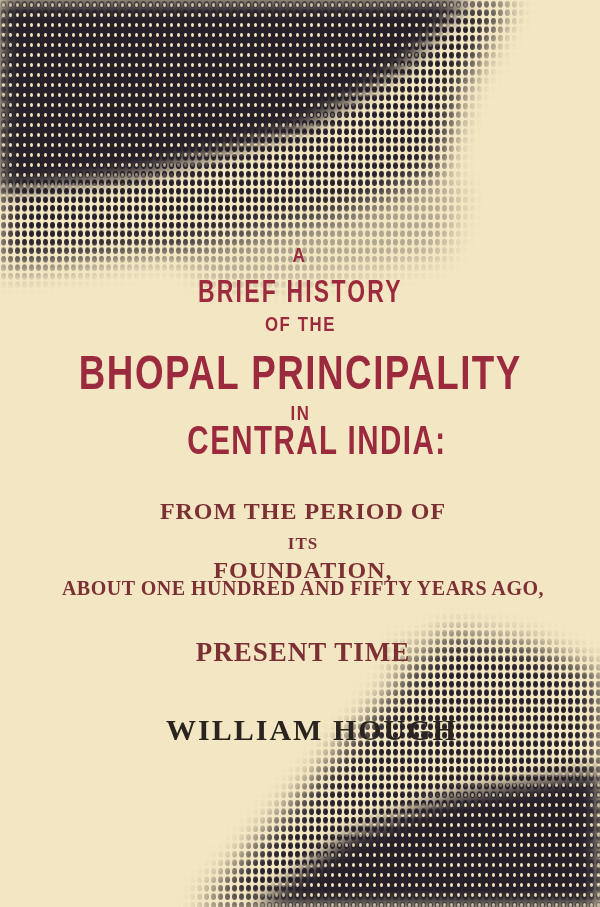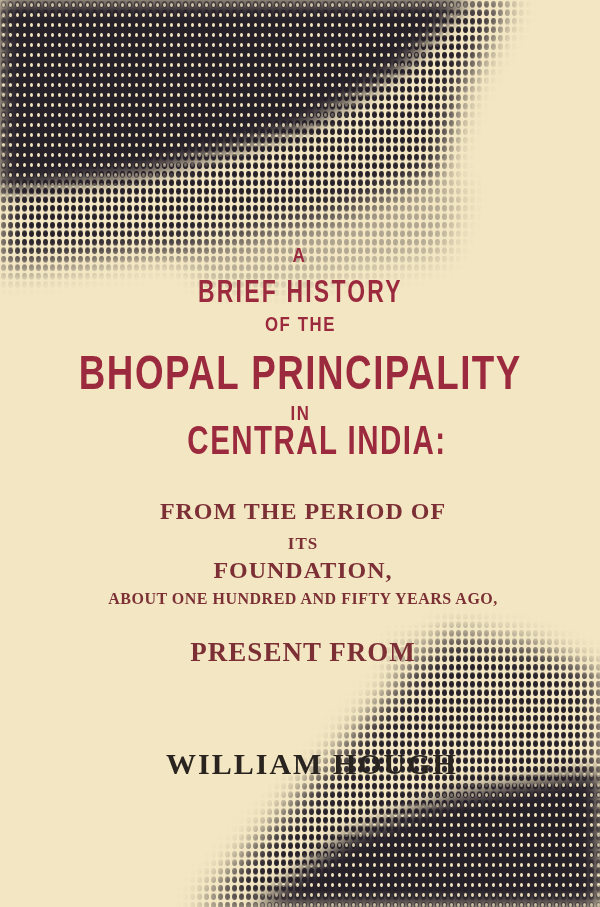--- a/index.html
+++ b/index.html
@@ -28,26 +28,26 @@
   .t-bhopal span  {transform:scaleX(.75);}
   .t-in           {top:402px;font-size:21px;letter-spacing:2px;}
   .t-in span      {transform:scaleX(.80);}
   .t-central      {top:420px;font-size:41px;letter-spacing:2px;margin-left:33px;}
   .t-central span {transform:scaleX(.72);}
   
   .s{color:#7c3036;font-family:"Liberation Serif", serif;font-weight:700;padding-left:6px;}
   .s-1{top:499px;font-size:24px;letter-spacing:1px;}
   .s-2{top:535px;font-size:17px;letter-spacing:1px;}
   .s-3{top:558px;font-size:24px;letter-spacing:1px;}
-  .s-4{top:591px;font-size:16px;letter-spacing:.5px;text-align:center;}
+  .s-4{top:578px;font-size:20px;letter-spacing:.5px;text-align:center;}
   .s-5{top:616px;font-size:16px;letter-spacing:1px;}
   .s-6{top:639px;font-size:27px;letter-spacing:1px;}
   
   .author{
-    top:749px;font-size:30px;letter-spacing:2px;
+    top:715px;font-size:30px;letter-spacing:2px;
     color:#29241f;font-family:"Liberation Serif", serif;font-weight:700;padding-left:24px;
   }
 </style>
 </head>
 <body>
 
 <div class="cover">
 
   <svg class="art" viewBox="0 0 600 907" aria-hidden="true">
     <defs>
@@ -112,17 +112,17 @@
   <div class="line t t-brief"><span>BRIEF HISTORY</span></div>
   <div class="line t t-ofthe"><span>OF THE</span></div>
   <div class="line t t-bhopal"><span>BHOPAL PRINCIPALITY</span></div>
   <div class="line t t-in"><span>IN</span></div>
   <div class="line t t-central"><span>CENTRAL INDIA:</span></div>
 
   <div class="line s s-1"><span>FROM THE PERIOD OF</span></div>
   <div class="line s s-2"><span>ITS</span></div>
   <div class="line s s-3"><span>FOUNDATION,</span></div>
   <div class="line s s-4"><span>ABOUT ONE HUNDRED AND FIFTY YEARS AGO,</span></div>
-  <div class="line s s-6"><span>PRESENT FROM</span></div>
+  <div class="line s s-6"><span>PRESENT TIME</span></div>
 
   <div class="line author"><span>WILLIAM HOUGH</span></div>
 
 </div>
 
 </body></html>

